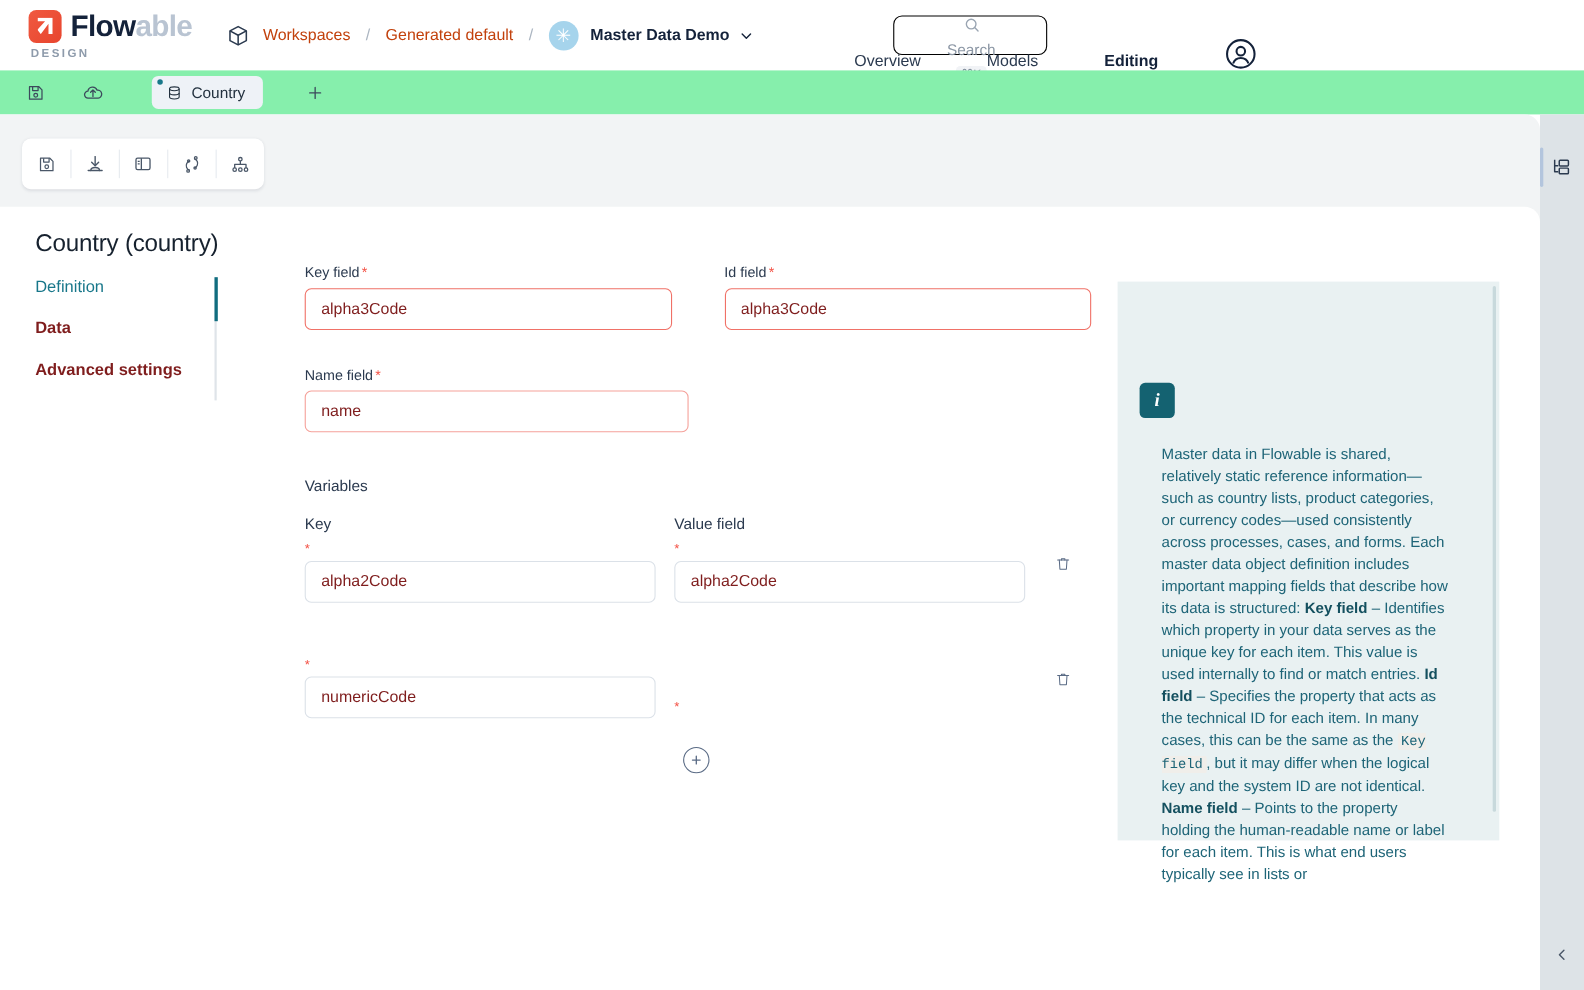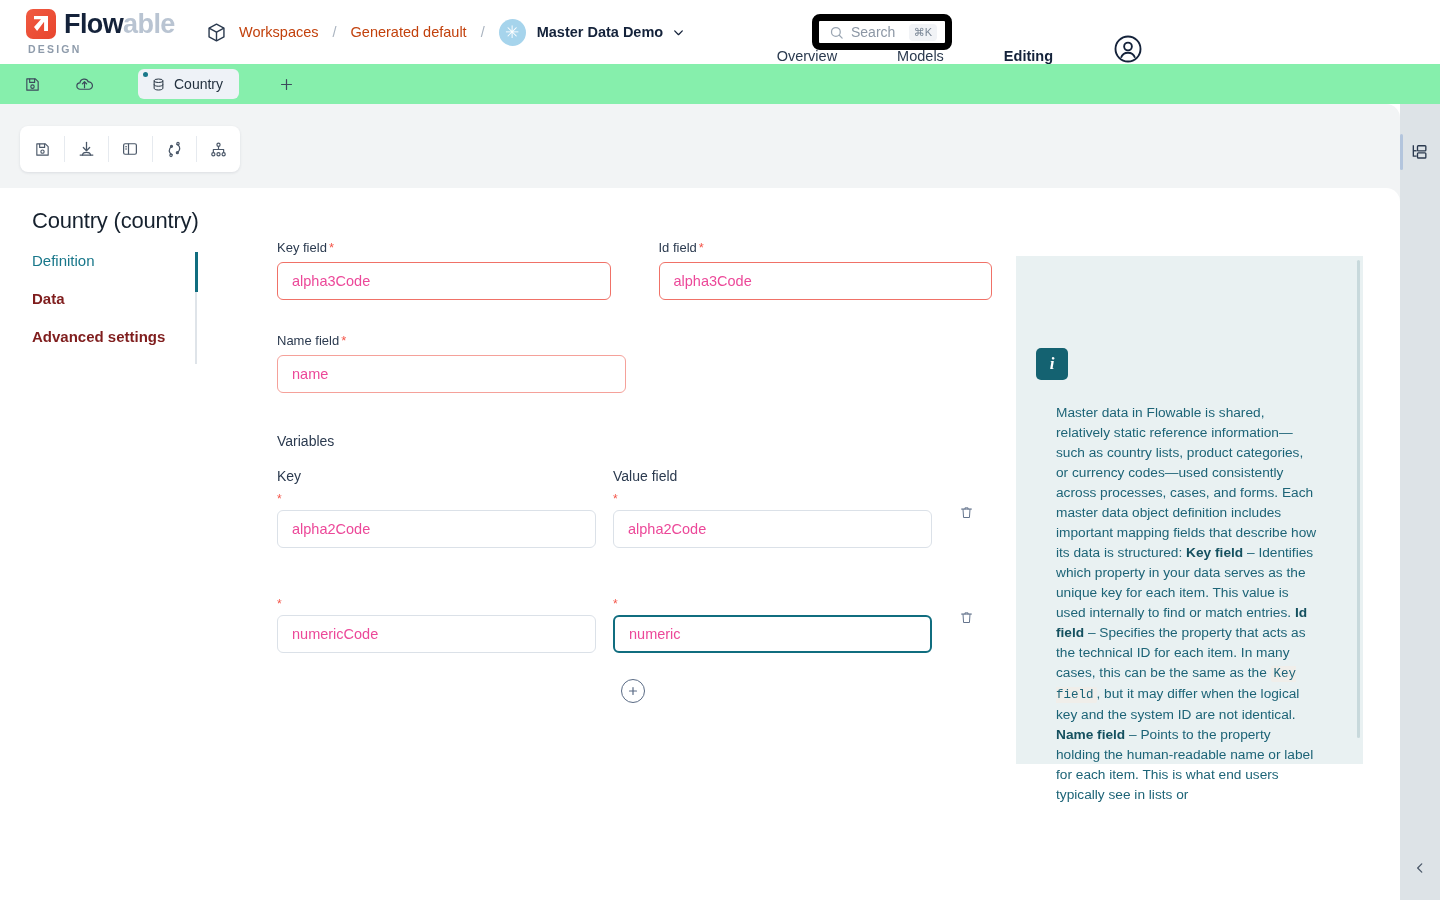--- a/index.html
+++ b/index.html
@@ -51,22 +51,22 @@
     background: #a6d4ec; color: #ffffff;
     display: flex; align-items: center; justify-content: center;
     font-size: 17px; line-height: 1; margin-right: 11px;
   }
   .proj-name { font-weight: 700; font-size: 14.5px; color: #14223a; }
   .chev { margin-left: 9px; display: flex; align-items: center; }
 
   .search-box {
     position: absolute; left: 812px; top: 14px;
     width: 140px; height: 36px;
-    border: 7px solid #000000; border-radius: 8px; background: #fff;
-    display: flex; align-items: center; padding: 0 8px 0 10px; gap: 7px;
+    border: 1px solid #000000; border-radius: 8px; background: #fff;
+    display: flex; align-items: center; padding: 0 8px 0 10px; gap: 7px; flex-direction: column;
   }
   .search-ph { font-size: 14px; color: #8c97a5; flex: 1; }
   .kbd {
     background: #f1f3f6; border-radius: 4px; font-size: 11px;
     color: #7b8897; padding: 3px 5px; line-height: 1;
   }
 
   .nav-right {
     position: absolute; right: 25px; top: 0; height: 64px;
     display: flex; align-items: flex-end; gap: 60px;
@@ -159,21 +159,21 @@
   .secnav-item { font-size: 15px; color: #7f1d1d; font-weight: 700; margin-bottom: 21px; }
   .secnav-item.active { color: #18778a; font-weight: 400; }
 
   
   .form { position: absolute; left: 277px; top: 52px; width: 715px; }
   .fl { font-size: 13px; color: #2b3a4f; margin-bottom: 7px; }
   .req { color: #f4564a; font-size: 13px; margin-left: 2px; }
   .fi {
     width: 100%; height: 38px; border-radius: 6px;
     background: #ffffff; border: 1px solid #dbe1e8;
-    font-size: 14.5px; color: #ec4899; padding: 0 14px;
+    font-size: 14.5px; color: #7f1d1d; padding: 0 14px;
     font-family: "Liberation Sans", sans-serif; outline: none;
   }
   .fi.err { border-color: #f07167; }
   .fi.err-soft { border-color: #f5a19a; }
   .fi.focus { border: 2px solid #106d7f; }
 
   .row2 { display: flex; gap: 48px; }
   .col { width: 349px; }
   .colw { width: 349px; }
 
@@ -430,21 +430,20 @@
         </span>
       </div>
 
       <div class="vrow" style="margin-top:49px;">
         <div class="vcell">
           <span class="vstar">*</span>
           <input class="fi" readonly="" value="numericCode" style="">
         </div>
         <div class="vcell right">
           <span class="vstar">*</span>
-          <input class="fi focus" readonly="" value="numeric" style="">
         </div>
         <span class="vdel">
           <svg width="15" height="15" viewBox="0 0 24 24" fill="none" stroke="#5a6b85" stroke-width="1.5" stroke-linecap="round" stroke-linejoin="round">
             <path d="M4 6.5h16"></path>
               <path d="M9.5 6.5V4.6h5v1.9"></path>
             <path d="M6.4 6.5 7.3 20h9.4l.9-13.5"></path>
           </svg>
         </span>
       </div>
 

